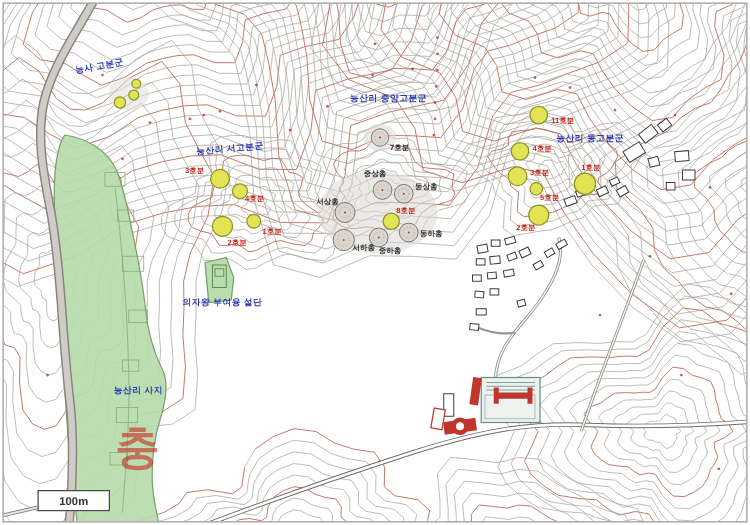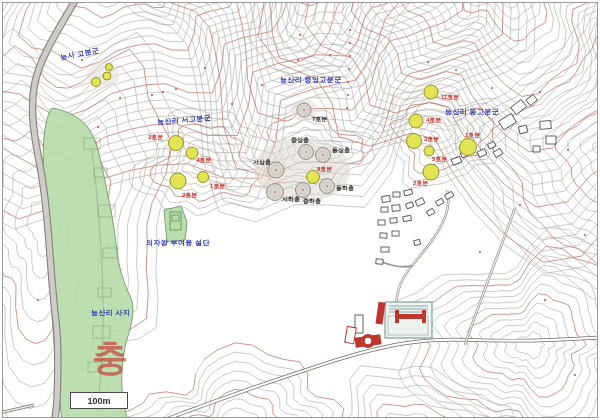--- a/index.html
+++ b/index.html
@@ -11,21 +11,21 @@
   .mound{fill:#d9d5cf;stroke:#7d7974;stroke-width:.8;}
   .mound-inner{fill:none;stroke:#a39e97;stroke-width:.6;stroke-dasharray:1,1.5;}
   .bld{fill:#ffffff;stroke:#3c3c3c;stroke-width:.8;}
   .red-bld{fill:#c0362c;stroke:none;}
   .lbl{position:absolute;white-space:nowrap;line-height:1;}
   .blue{font-size:7px;font-weight:bold;color:var(--label-blue,#2837b0);letter-spacing:.4px;}
   .red{font-size:6px;font-weight:bold;color:var(--label-red,#c8281e);}
   .blk{font-size:6px;font-weight:bold;color:#2a2a2a;}
   #scalebar{position:absolute;left:30px;top:392px;width:56px;height:15px;background:#fdfdfd;
             border:1.5px solid #4a4a4a;display:flex;align-items:center;justify-content:center;
-            font-size:9px;font-weight:bold;color:#333;margin-left:40px;}
+            font-size:9px;font-weight:bold;color:#333;}
   #watermark{position:absolute;left:92px;top:334px;font-size:36px;font-weight:bold;
              color:rgba(200,35,30,.58);}
   .wm-ghost{position:absolute;border-radius:6px;background:rgba(255,255,255,.45);}
 </style>
 </head>
 <body>
 
 <div id="stage">
   <svg width="600" height="420" viewBox="0 0 600 420">
     <defs>

